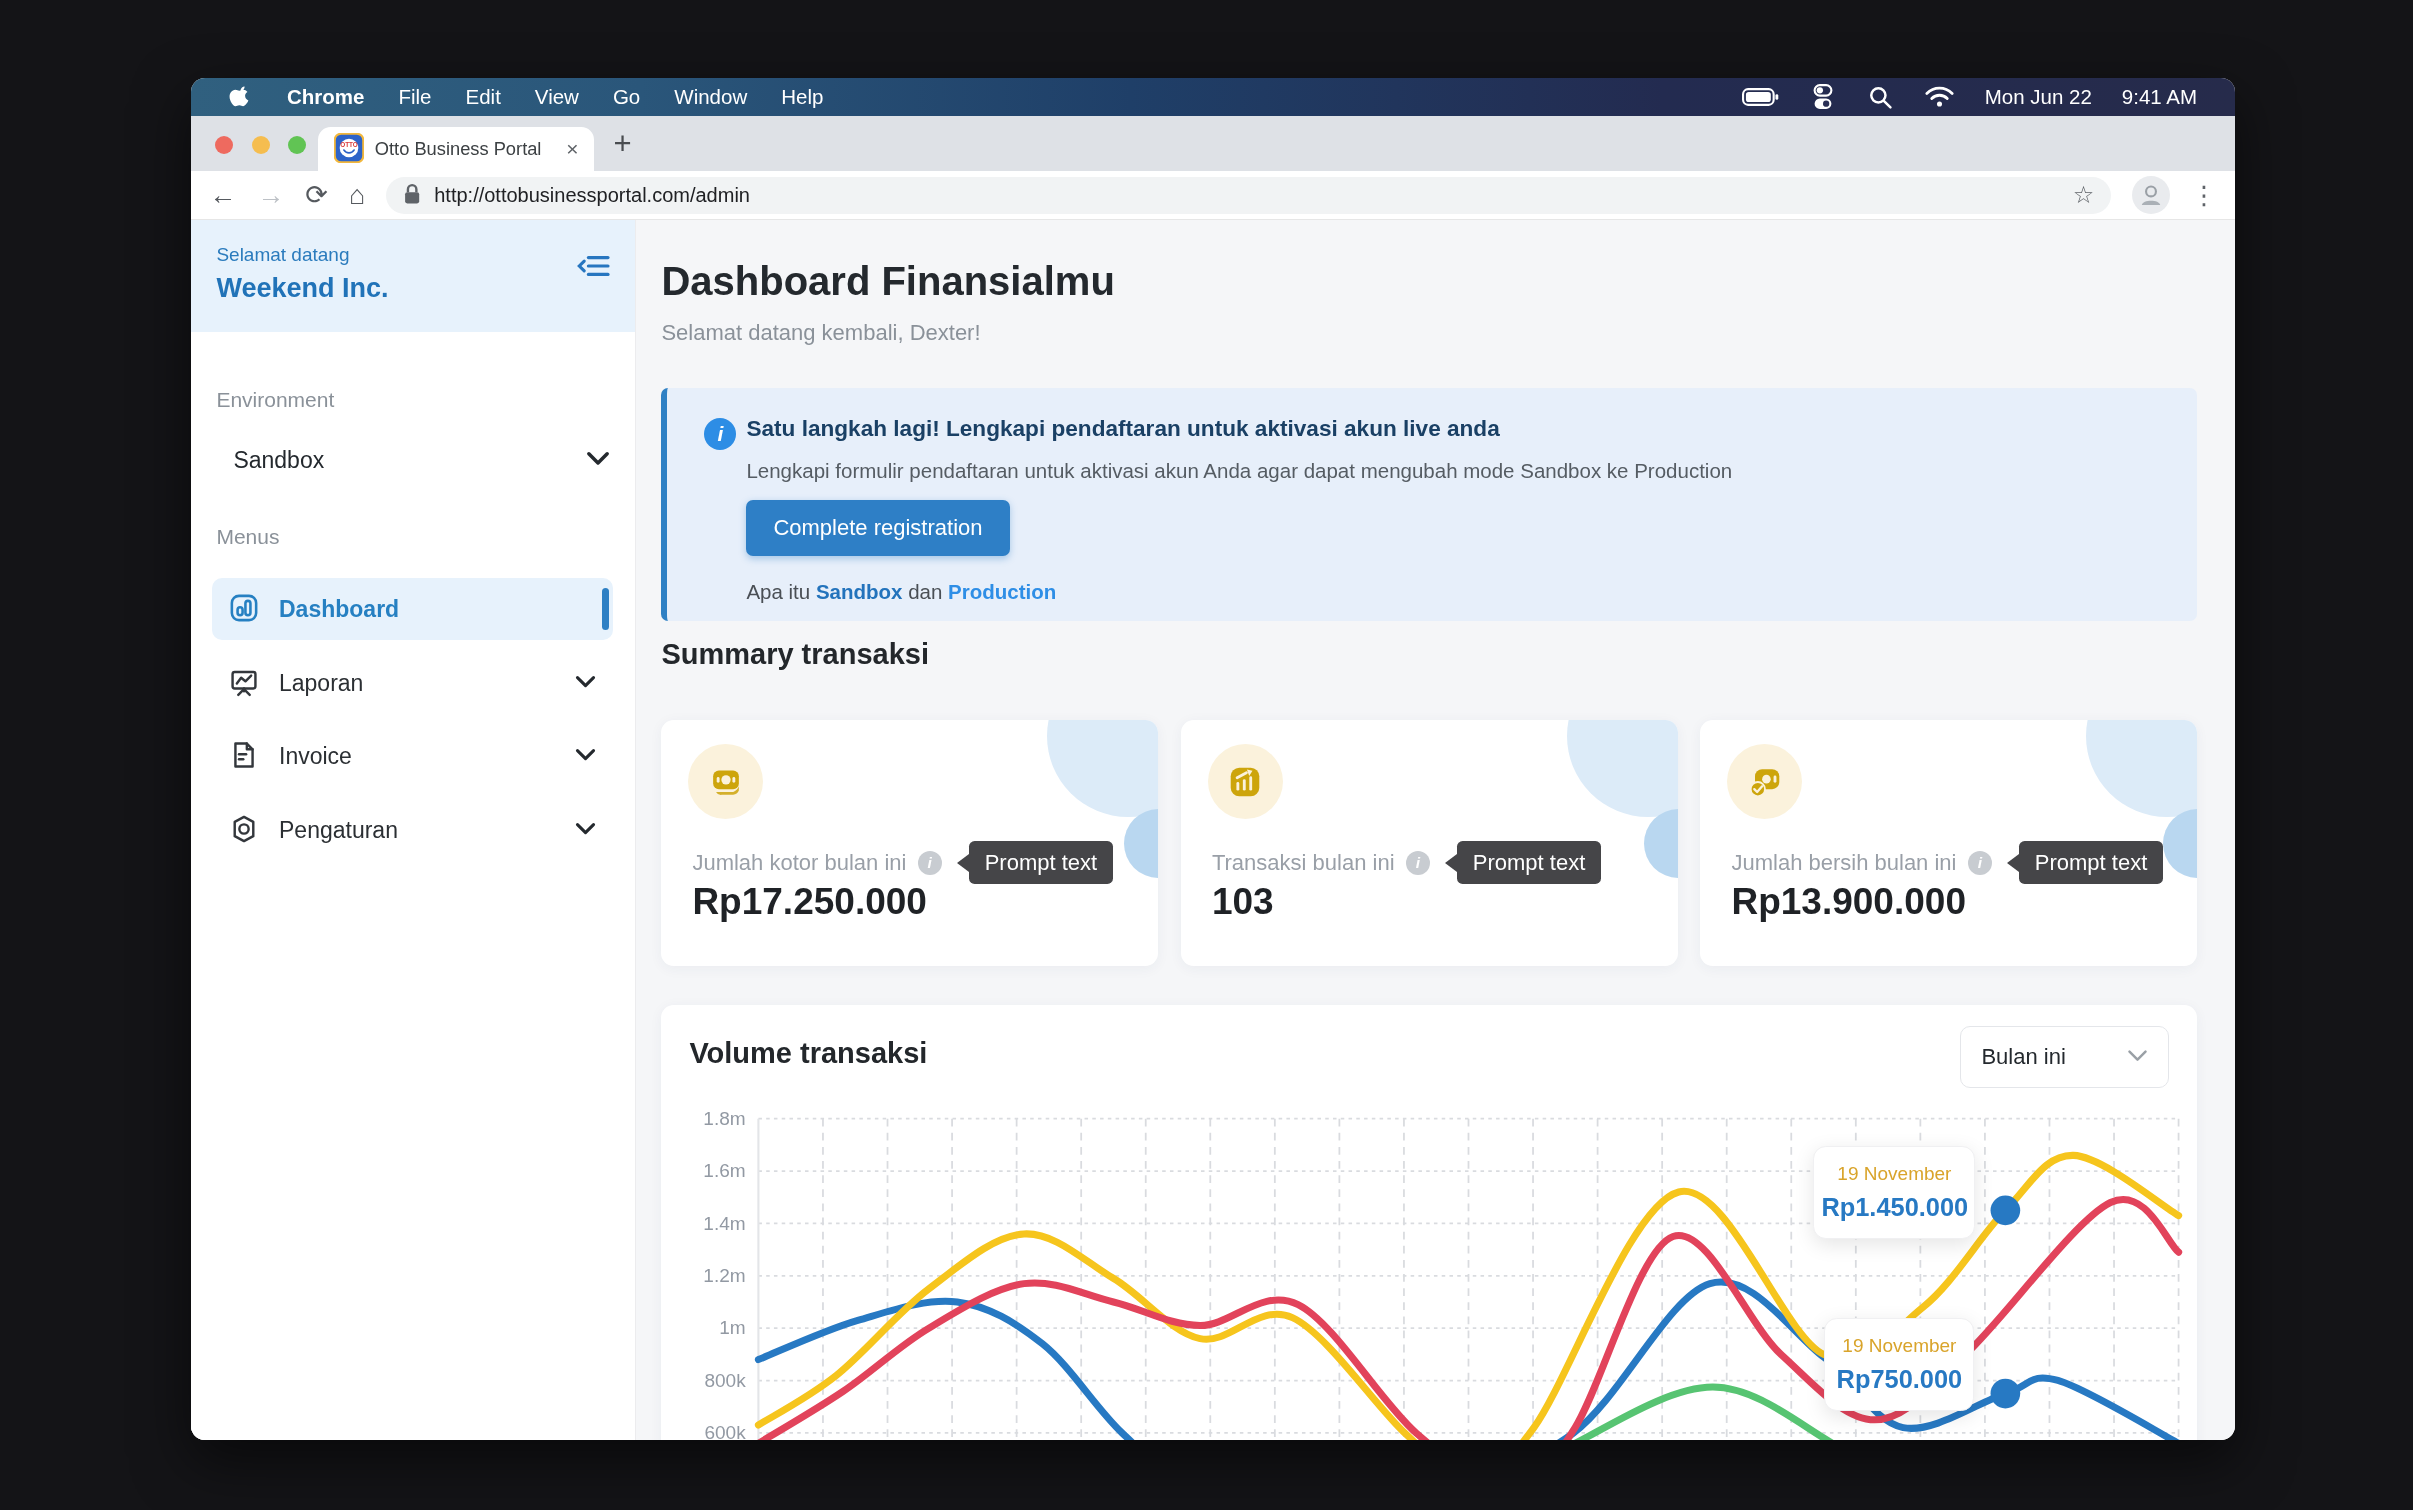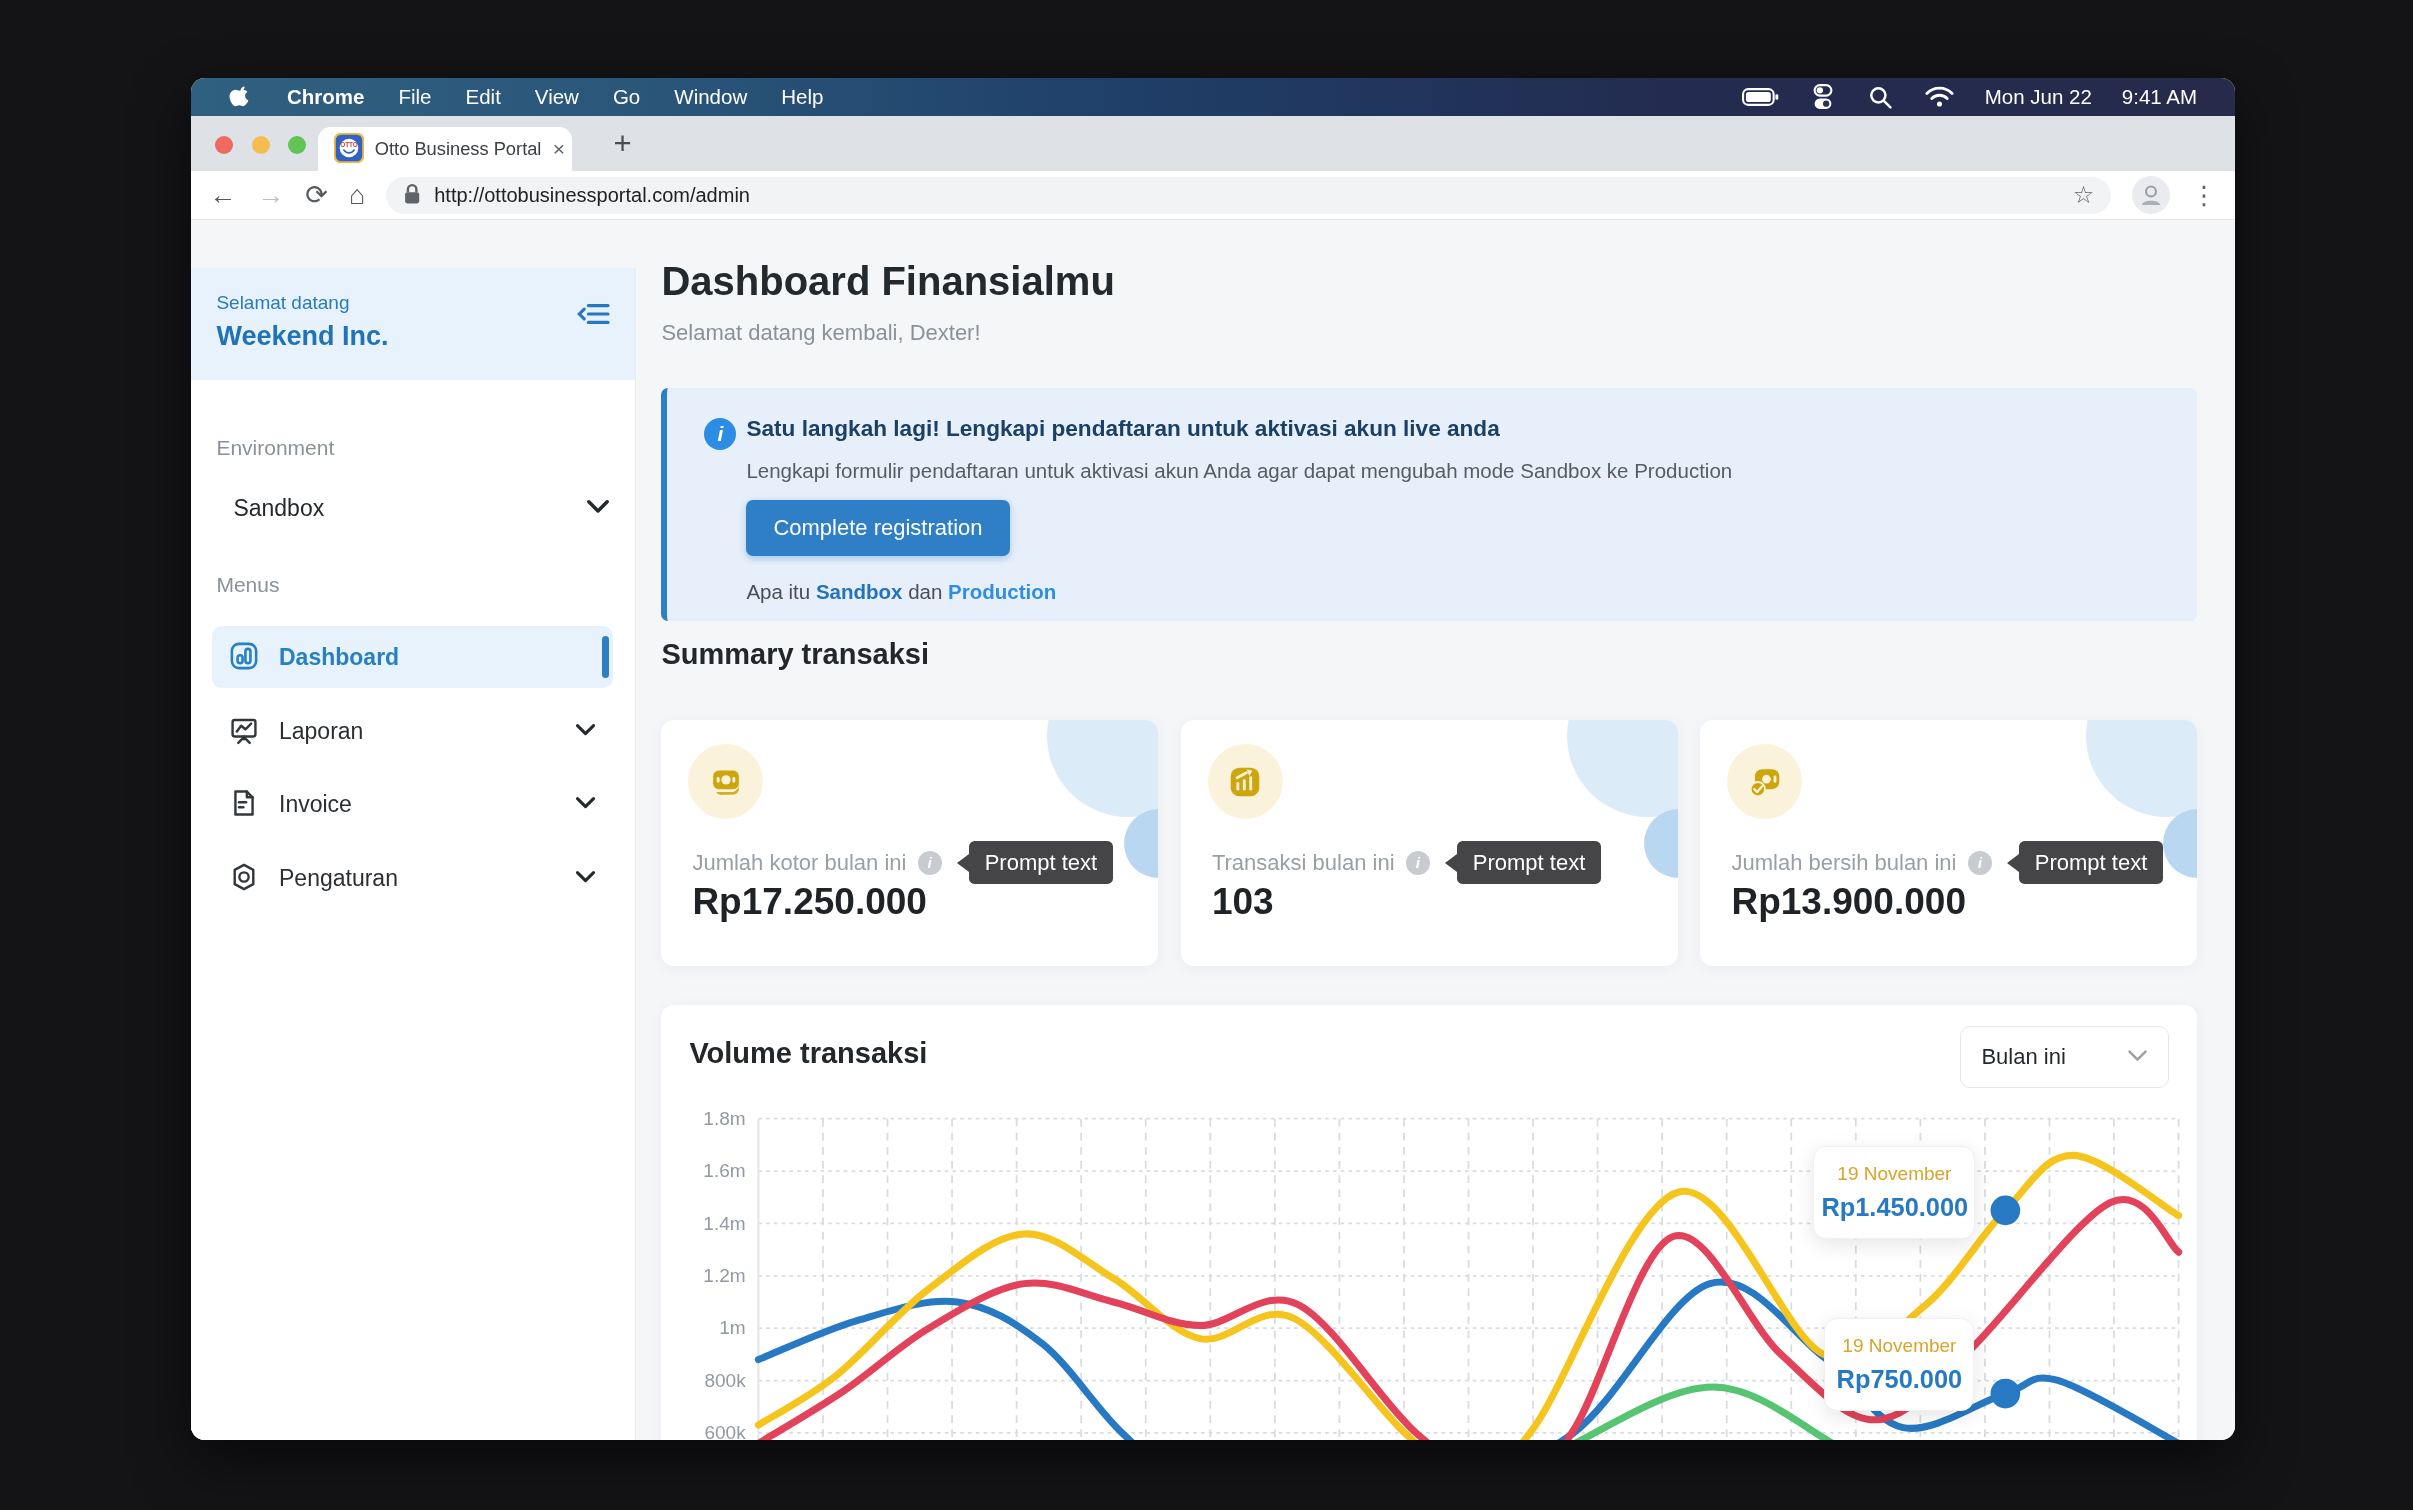--- a/index.html
+++ b/index.html
@@ -12,38 +12,38 @@
   .menubar .app-name { font-weight:700; }
   .menubar .spacer { flex:1; }
   .menubar .status { display:flex; align-items:center; gap:30px; }
   .menubar svg { display:block; }
 
   
   .tabbar { height:55px; flex:0 0 55px; background:#dee1e6; position:relative; }
   .traffic { position:absolute; left:24px; top:20px; display:flex; gap:18.3px; }
   .light { width:18.3px; height:18.3px; border-radius:50%; }
   .light.red{ background:#ee6a5f; } .light.yellow{ background:#f5bd4f; } .light.green{ background:#61c454; }
-  .tab { position:absolute; left:127px; bottom:0; width:254px; height:44px; background:#fff; border-radius:12.7px 12.7px 0 0; display:flex; align-items:center; padding:0 15.5px; gap:11.3px; }
+  .tab { position:absolute; left:127px; bottom:0; width:276px; height:44px; background:#fff; border-radius:12.7px 12.7px 0 0; display:flex; align-items:center; padding:0 15.5px; gap:11.3px; }
   .tab-title { font-size:18.3px; color:#3c4043; white-space:nowrap; flex:1; }
   .tab-close { font-size:21px; color:#5f6368; cursor:pointer; }
   .newtab { position:absolute; left:413px; top:10px; font-size:31px; color:#494c50; width:37px; height:37px; text-align:center; line-height:35px; border-radius:5.6px; }
 
   
   .toolbar { height:49px; flex:0 0 49px; background:#fff; display:flex; align-items:center; padding:0 18.3px; gap:21px; border-bottom:1.4px solid #e6e6e6; }
   .navbtn { font-size:27px; color:#55595e; line-height:1; }
   .navbtn.disabled { color:#bdc1c6; }
   .urlpill { flex:1; height:37px; background:#f1f3f4; border-radius:20px; display:flex; align-items:center; padding:0 17px; gap:12.7px; }
   .url { font-size:20px; color:#202124; flex:1; }
   .star { font-size:24px; color:#5f6368; }
   .avatar { width:38px; height:38px; border-radius:50%; background:#e9ebee; display:flex; align-items:center; justify-content:center; }
   .kebab { font-size:25.4px; color:#5f6368; letter-spacing:0; }
 
   
   .content { flex:1; display:flex; overflow:hidden; background:#f5f6f8; }
-  .sidebar { width:445px; flex:0 0 445px; background:#fff; border-right:1.4px solid #ececee; position:relative;margin-top:48px; }
+  .sidebar { width:445px; flex:0 0 445px; background:#fff; border-right:1.4px solid #ececee; position:relative; }
   .sb-header { height:112px; background:#e7f2fc; position:relative; padding:24px 25.4px 0 25.4px; }
   .sb-welcome { font-size:19px; color:#2a7bbd; }
   .sb-company { font-size:27px; font-weight:700; color:#2173b8; margin-top:7px; }
   .sb-collapse { position:absolute; right:24px; top:32px; }
   .sb-label { position:absolute; left:25.4px; font-size:21px; color:#8a9199; }
   .sb-env-row { position:absolute; left:25.4px; right:25.4px; top:212px; height:56px; display:flex; align-items:center; }
   .sb-env-val { font-size:23px; color:#24292e; margin-left:17px; flex:1; }
   .menu-item { position:absolute; left:21px; width:401px; height:62px; display:flex; align-items:center; padding:12px 17px; border-radius:10px; }
   .menu-item .mi-label { font-size:23px; color:#2b2f33; margin-left:20px; flex:1; }
   .menu-item.active { background:#e7f2fc; }

